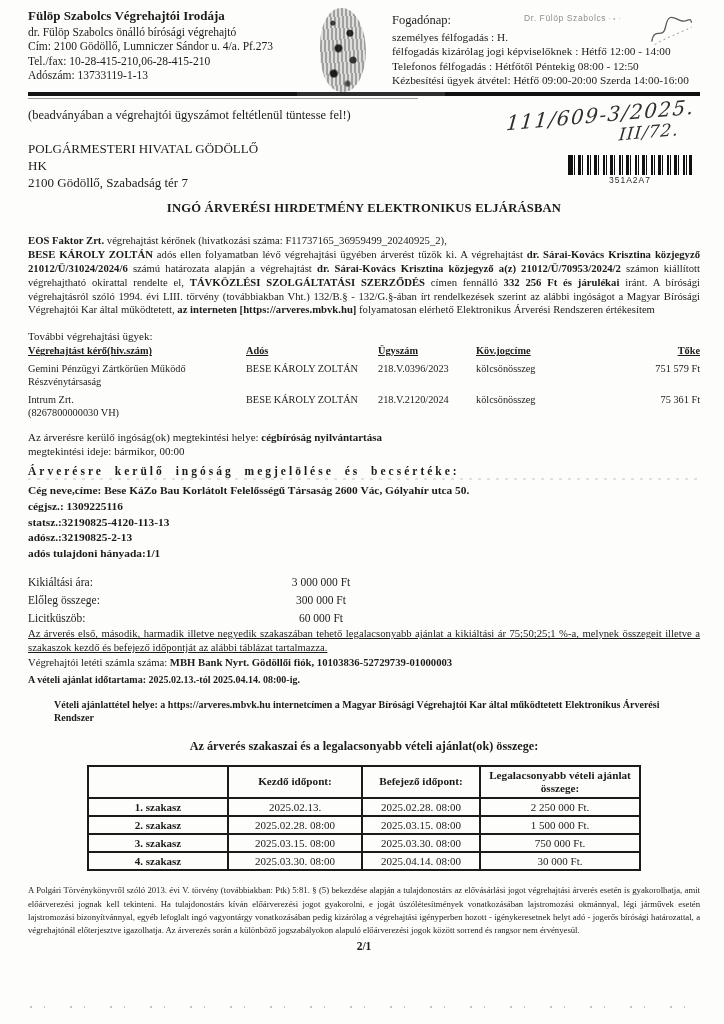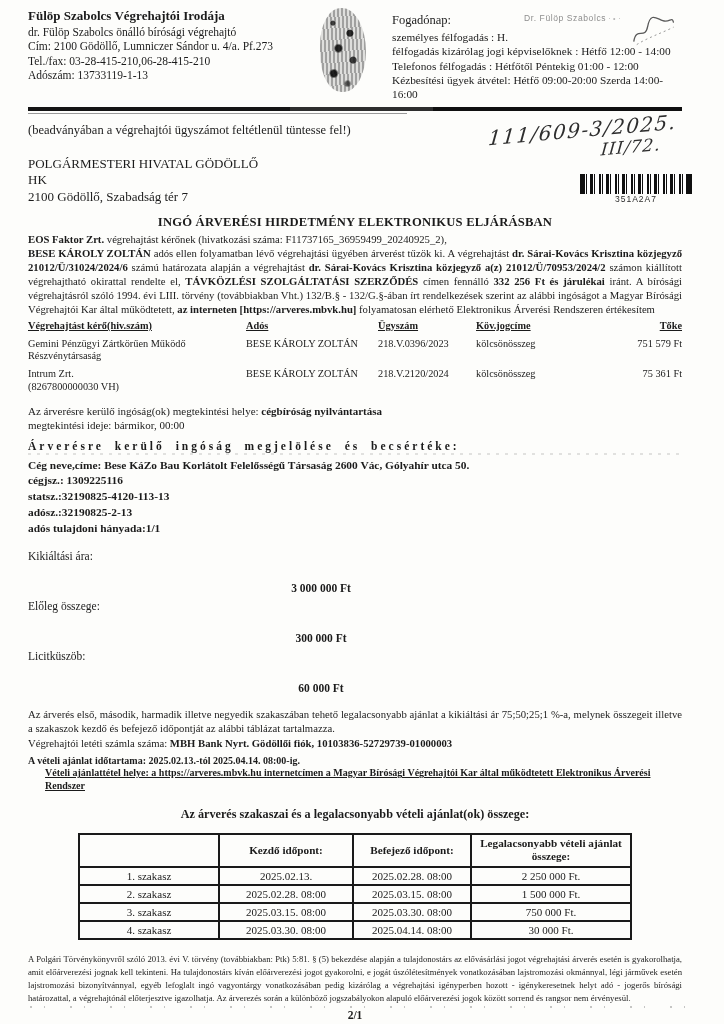--- a/index.html
+++ b/index.html
@@ -2,21 +2,21 @@
 <html><head>
 <meta charset="utf-8">
 <style>
   html,body{margin:0;padding:0;}
   body{
     width:724px;height:1024px;overflow:hidden;position:relative;
     background:#fdfdfb;color:#1b1b1b;
     font-family:"Liberation Serif", serif;
     -webkit-font-smoothing:antialiased;
   }
-  .page{position:absolute;inset:0;padding:8px 42px 0 28px;box-sizing:border-box;}
+  .page{position:absolute;inset:0;padding:8px 24px 0 28px;box-sizing:border-box;}
   .b{font-weight:bold;}
 
   
   .letterhead{display:flex;position:relative;}
   .office{width:302px;font-size:11.5px;line-height:1.24;}
   .office .name{font-weight:bold;font-size:13px;margin-bottom:1px;}
   .reception{margin-left:62px;font-size:11.3px;line-height:1.27;position:relative;padding-top:5px;flex:1;}
   .reception .rtitle{font-size:12.5px;margin-bottom:1px;}
   .faint-note{
     position:absolute;left:132px;top:5px;color:#8d8d8d;
@@ -52,95 +52,95 @@
   .handwritten{
     position:absolute;right:6px;top:-4px;text-align:right;color:#2e2e2e;
     font-family:"DejaVu Serif", serif;font-style:italic;
     transform:rotate(-5deg) skewX(-10deg);line-height:1.15;
   }
   .hw1{font-size:20px;letter-spacing:1.5px;}
   .hw2{font-size:17px;margin-right:14px;letter-spacing:1px;}
 
   
   .addressee{margin-top:18px;font-size:13px;line-height:1.3;}
-  .barcode{position:absolute;right:32px;top:174px;width:112px;text-align:center;}
+  .barcode{position:absolute;right:32px;top:155px;width:124px;text-align:center;}
   .barcode .bars{
     height:20px;
     background:
       repeating-linear-gradient(90deg,#101010 0 2px,#fff 2px 3px,#101010 3px 4px,#fff 4px 7px,#101010 7px 10px,#fff 10px 11px,#101010 11px 12px,#fff 12px 16px);
     border-left:3px solid #101010;border-right:3px solid #101010;
   }
   .barcode .code{font-family:"Liberation Sans", sans-serif;font-size:8.5px;color:#2b2b2b;letter-spacing:1px;}
 
   .doc-title{margin-top:9px;text-align:center;font-weight:bold;font-size:12.6px;letter-spacing:.2px;}
 
-  .intro{margin-top:3px;font-size:10.7px;line-height:1.3;text-align:justify;}
+  .intro{margin-top:18px;font-size:10.7px;line-height:1.3;text-align:justify;}
 
   
   .fc-heading{margin-top:13px;font-size:11px;}
   .fc-grid{display:grid;grid-template-columns:218px 132px 98px 104px 1fr;column-gap:0;font-size:10.3px;line-height:1.25;}
   .fc-head{font-weight:bold;text-decoration:underline;margin-top:3px;}
   .fc-cell{margin-top:5px;}
   .fc-right{text-align:right;}
   .pre{white-space:pre-line;}
 
   .inspection{margin-top:10px;font-size:11px;line-height:1.3;}
 
   .item-heading{margin-top:7px;font-weight:bold;font-size:11.5px;letter-spacing:3px;word-spacing:5px;}
   .noise-line{height:2px;margin-top:1px;opacity:.5;
     background:repeating-linear-gradient(90deg,rgba(0,0,0,.22) 0 3px,transparent 3px 9px);
     filter:blur(.3px);}
   .item-lines{margin-top:3px;font-weight:bold;font-size:11.4px;line-height:1.38;}
 
   .pricing{margin-top:12px;font-size:11.5px;line-height:1.55;}
   .price-row{display:flex;}
   .price-label{width:218px;}
-  .price-value{width:150px;text-align:center;font-weight:bold;margin-top:32px;}
-
-  .stages-note{margin-top:10px;font-size:10.7px;line-height:1.3;text-align:justify;}
+  .price-value{width:150px;text-align:center;font-weight:normal;}
+
+  .stages-note{margin-top:0;font-size:10.7px;line-height:1.3;text-align:justify;text-decoration:underline;}
   .account-line{font-size:10.7px;margin-top:1px;}
 
   .center-bold{font-weight:bold;text-align:left;font-size:10px;line-height:1.28;}
   .offer-period{margin-top:6px;}
-  .offer-place{margin-top:0;width:620px;margin-left:auto;margin-right:auto;text-decoration:underline;}
+  .offer-place{margin-top:12px;width:620px;margin-left:auto;margin-right:auto;}
 
   .stages-heading{margin-top:14px;text-align:center;font-weight:bold;font-size:12.2px;}
   table.stages{border-collapse:collapse;margin:11px auto 0;}
   table.stages th,table.stages td{
     border:2px solid #1a1a1a;text-align:center;font-size:11px;padding:2px 4px;
   }
   table.stages th{font-weight:bold;font-size:11.2px;line-height:1.2;}
   .col-name{width:130px;} .col-start{width:124px;} .col-end{width:108px;} .col-min{width:150px;}
-  td.stage-name{font-weight:normal;}
+  td.stage-name{font-weight:bold;}
 
   .legal{margin-top:13px;font-size:8.7px;line-height:1.52;text-align:justify;color:#222;}
   .page-num{margin-top:3px;text-align:center;font-weight:bold;font-size:11.5px;}
   .bottom-noise{position:absolute;left:30px;right:30px;bottom:16px;height:2px;opacity:.22;
     background:repeating-linear-gradient(90deg,#000 0 2px,transparent 2px 14px,#000 14px 15px,transparent 15px 40px);}
 </style>
 </head>
 <body>
 
 <div class="page">
 
   <div class="letterhead">
     <div class="office">
       <div class="name">Fülöp Szabolcs Végrehajtói Irodája</div>
       <div>dr. Fülöp Szabolcs önálló bírósági végrehajtó</div>
       <div>Cím: 2100 Gödöllő, Lumniczer Sándor u. 4/a. Pf.273</div>
-      <div>Tel./fax: 03-28-415-210,06-28-415-210</div>
+      <div>Tel./fax: 10-28-415-210,06-28-415-210</div>
       <div>Adószám: 13733119-1-13</div>
     </div>
     <div class="stamp"></div>
     <div class="reception">
       <div class="rtitle">Fogadónap:</div>
       <div class="faint-note"><span>Dr. Fülöp Szabolcs</span><span class="faint-tail"> · • ·</span></div>
       <div>személyes félfogadás : H.</div>
       <div>félfogadás kizárólag jogi képviselőknek : Hétfő  12:00 - 14:00</div>
-      <div>Telefonos félfogadás : Hétfőtől Péntekig  01:00 - 12:00</div>
+      <div>Telefonos félfogadás : Hétfőtől Péntekig  08:00 - 12:50</div>
       <div>Kézbesítési ügyek átvétel: Hétfő 09:00-20:00 Szerda 14:00-16:00</div>
     </div>
     <div class="signature">
       <svg width="52" height="30" viewBox="0 0 52 30">
         <path d="M4 22 C 10 8, 15 24, 21 11 S 31 5, 37 9 S 47 7, 47 13" fill="none" stroke="#5a5a5a" stroke-width="1.3" stroke-linecap="round"></path>
         <path d="M6 26 C 18 22, 32 21, 46 18" fill="none" stroke="#8a8a8a" stroke-width=".8" stroke-dasharray="2 3"></path>
       </svg>
     </div>
   </div>
 
@@ -165,20 +165,21 @@
     <div class="code">351A2A7</div>
   </div>
 
   <div class="doc-title">INGÓ ÁRVERÉSI HIRDETMÉNY ELEKTRONIKUS ELJÁRÁSBAN</div>
 
   <div class="intro">
     <div><span class="b">EOS Faktor Zrt.</span><span> végrehajtást kérőnek (hivatkozási száma: F11737165_36959499_20240925_2),</span></div>
     <div><span class="b">BESE KÁROLY ZOLTÁN</span><span> adós ellen folyamatban lévő végrehajtási ügyében árverést tűzök ki. A végrehajtást </span><span class="b">dr. Sárai-Kovács Krisztina közjegyző 21012/Ü/31024/2024/6</span><span> számú határozata alapján a végrehajtást </span><span class="b">dr. Sárai-Kovács Krisztina közjegyző a(z) 21012/Ü/70953/2024/2</span><span> számon kiállított végrehajtható okirattal rendelte el, </span><span class="b">TÁVKÖZLÉSI SZOLGÁLTATÁSI SZERZŐDÉS</span><span> címen fennálló </span><span class="b">332 256 Ft és járulékai</span><span> iránt. A bírósági végrehajtásról szóló 1994. évi LIII. törvény (továbbiakban Vht.) 132/B.§ - 132/G.§-ában írt rendelkezések szerint az alábbi ingóságot a Magyar Bírósági Végrehajtói Kar által működtetett, </span><span class="b">az interneten [https://arveres.mbvk.hu]</span><span> folyamatosan elérhető Elektronikus Árverési Rendszeren értékesítem</span></div>
   </div>
 
+  <div class="fc-heading">További végrehajtási ügyek:</div>
   <div class="fc-grid">
     <div class="fc-head">Végrehajtást kérő(hiv.szám)</div>
     <div class="fc-head">Adós</div>
     <div class="fc-head">Ügyszám</div>
     <div class="fc-head">Köv.jogcíme</div>
     <div class="fc-head fc-right">Tőke</div>
 
     <div class="fc-cell pre">Gemini Pénzügyi Zártkörűen Működő Részvénytársaság</div>
     <div class="fc-cell">BESE KÁROLY ZOLTÁN</div>
     <div class="fc-cell">218.V.0396/2023</div>

